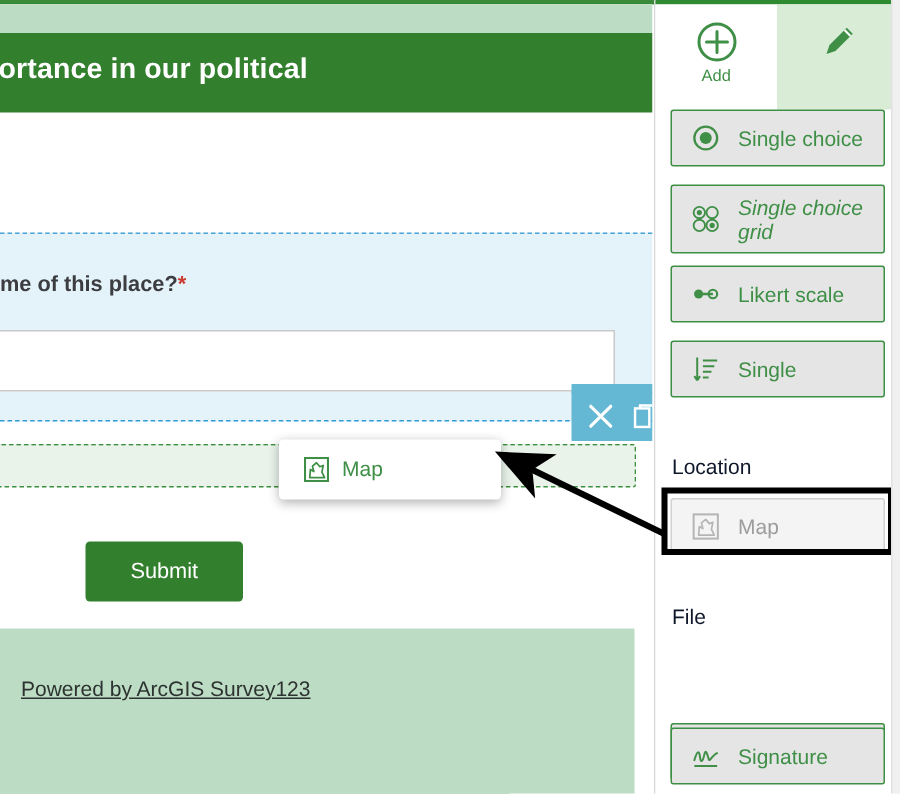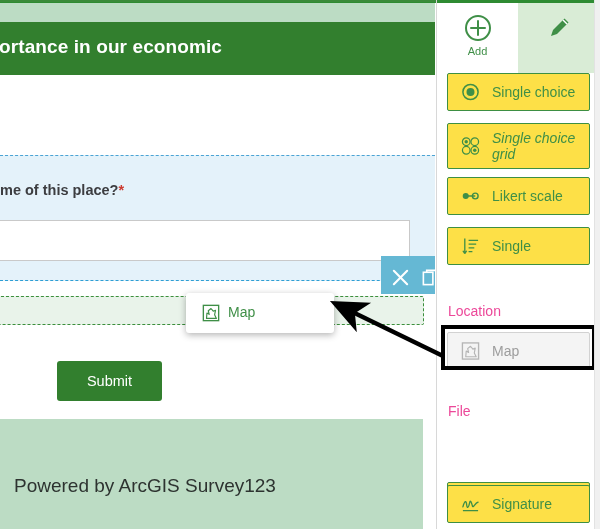--- a/index.html
+++ b/index.html
@@ -50,65 +50,65 @@
   .drag-card{position:absolute;left:186px;top:290px;width:148px;height:40px;
     background:#ffffff;border-radius:3px;box-shadow:0 2px 7px rgba(0,0,0,.30);}
   .drag-card .dc-icon{position:absolute;left:16px;top:11px;width:18px;height:18px;}
   .drag-card .dc-label{position:absolute;left:42px;top:11px;font-size:14px;color:#3f8f47;}
 
   .submit-btn{position:absolute;left:57px;top:358px;width:105px;height:40px;
     background:#327f2e;color:#ffffff;border:none;border-radius:3px;
     font-family:"Liberation Sans", sans-serif;font-size:14.5px;cursor:pointer;}
 
   .footer-band{position:absolute;left:0;top:416px;width:423px;height:113px;background:#bcdcc4;}
-  .footer-text{position:absolute;left:14px;top:472px;font-size:19px;color:#2d3330;}
+  .footer-text{position:absolute;left:14px;top:448px;font-size:14px;color:#2d3330;text-decoration:underline;}
 
   
   .sidebar{position:absolute;left:437px;top:3px;width:163px;height:526px;background:#ffffff;overflow:hidden;}
   .tabs{position:absolute;left:0;top:0;width:163px;height:70px;}
   .tab{position:absolute;top:0;width:81px;height:70px;cursor:pointer;}
   .tab.add{left:0;background:#ffffff;}
   .tab.edit{left:81px;background:#d9ecd6;}
   .tab .tab-ico{position:absolute;left:50%;top:10px;transform:translateX(-50%);width:30px;height:30px;}
   .tab .tab-lbl{position:absolute;left:0;top:42px;width:100%;text-align:center;
     font-size:11px;color:#3f8f47;}
 
   .sb-btn{position:absolute;left:10px;width:143px;height:38px;
-    border:1px solid #3d8f43;background:#fde047;box-sizing:border-box;border-radius:2px;cursor:pointer;}
+    border:1px solid #3d8f43;background:#e5e5e5;box-sizing:border-box;border-radius:2px;cursor:pointer;}
   .sb-btn .sb-ico{position:absolute;left:13px;top:50%;transform:translateY(-50%);width:19px;height:19px;}
   .sb-btn .sb-lbl{position:absolute;left:44px;top:50%;transform:translateY(-50%);
     font-size:14px;color:#3f8f47;line-height:16px;}
   .sb-btn.tall{height:46px;}
   .sb-btn.tall .sb-lbl{width:92px;}
 
   .sb-btn.disabled{border:1px solid #d2d2d2;background:#f4f4f4;cursor:default;}
   .sb-btn.disabled .sb-lbl{color:#9d9d9d;}
 
-  .sb-section{position:absolute;left:11px;font-size:14px;color:#ec4899;}
+  .sb-section{position:absolute;left:11px;font-size:14px;color:#0f172a;}
 
   .annot-box{position:absolute;left:441px;top:325px;width:155px;height:45px;
     border:4px solid #000000;box-sizing:border-box;}
 
   .scroll-track{position:absolute;left:594px;top:0;width:6px;height:529px;background:#f0f0f0;border-left:1px solid #e2e2e2;box-sizing:border-box;}
 
   .arrow-svg{position:absolute;left:0;top:0;width:600px;height:529px;pointer-events:none;}
 </style>
 </head>
 <body>
 
 <div id="root">
 
   <div class="top-rule"></div>
   <div class="top-rule2"></div>
 
   <div class="form-panel">
 
     <div class="hdr-band"></div>
     <div class="hdr-green"></div>
-    <div class="hdr-title">ortance in our economic</div>
+    <div class="hdr-title">ortance in our political</div>
 
 
     <div class="q-block"></div>
     <div class="q-label">
       <span>me of this place?</span><span class="q-req">*</span>
     </div>
     <input class="q-input" type="text" placeholder="" style="">
 
     <div class="q-toolbar-top"></div>
     <div class="q-toolbar">

